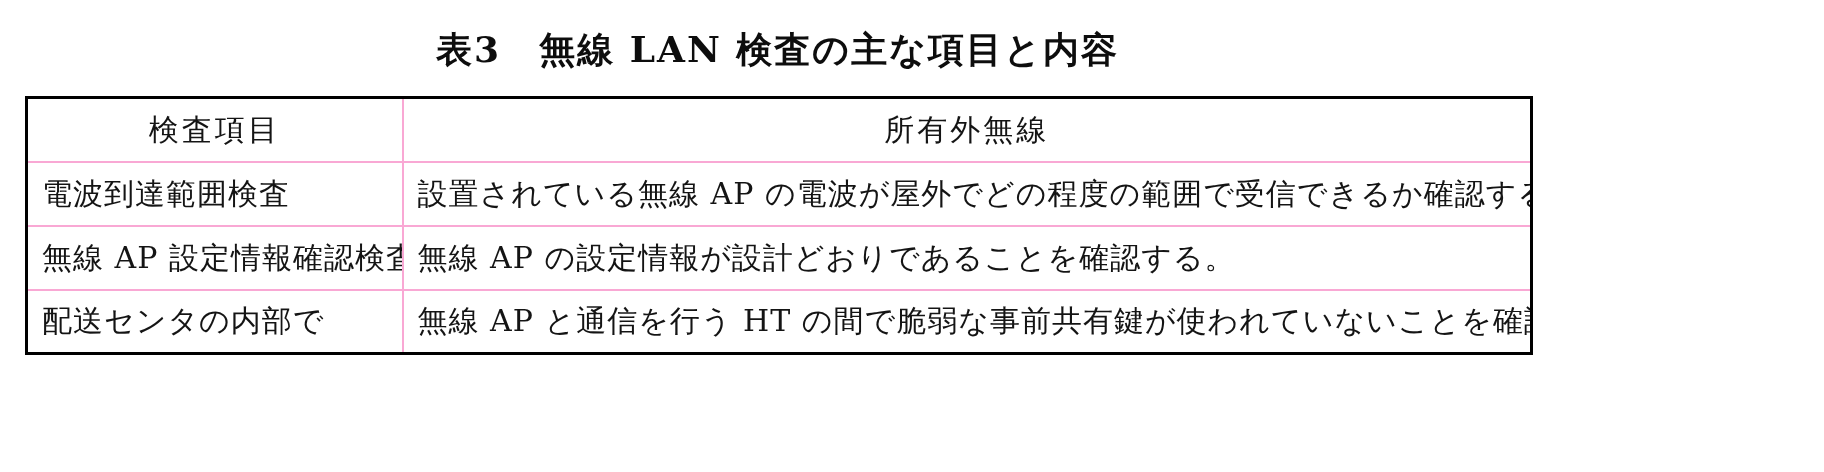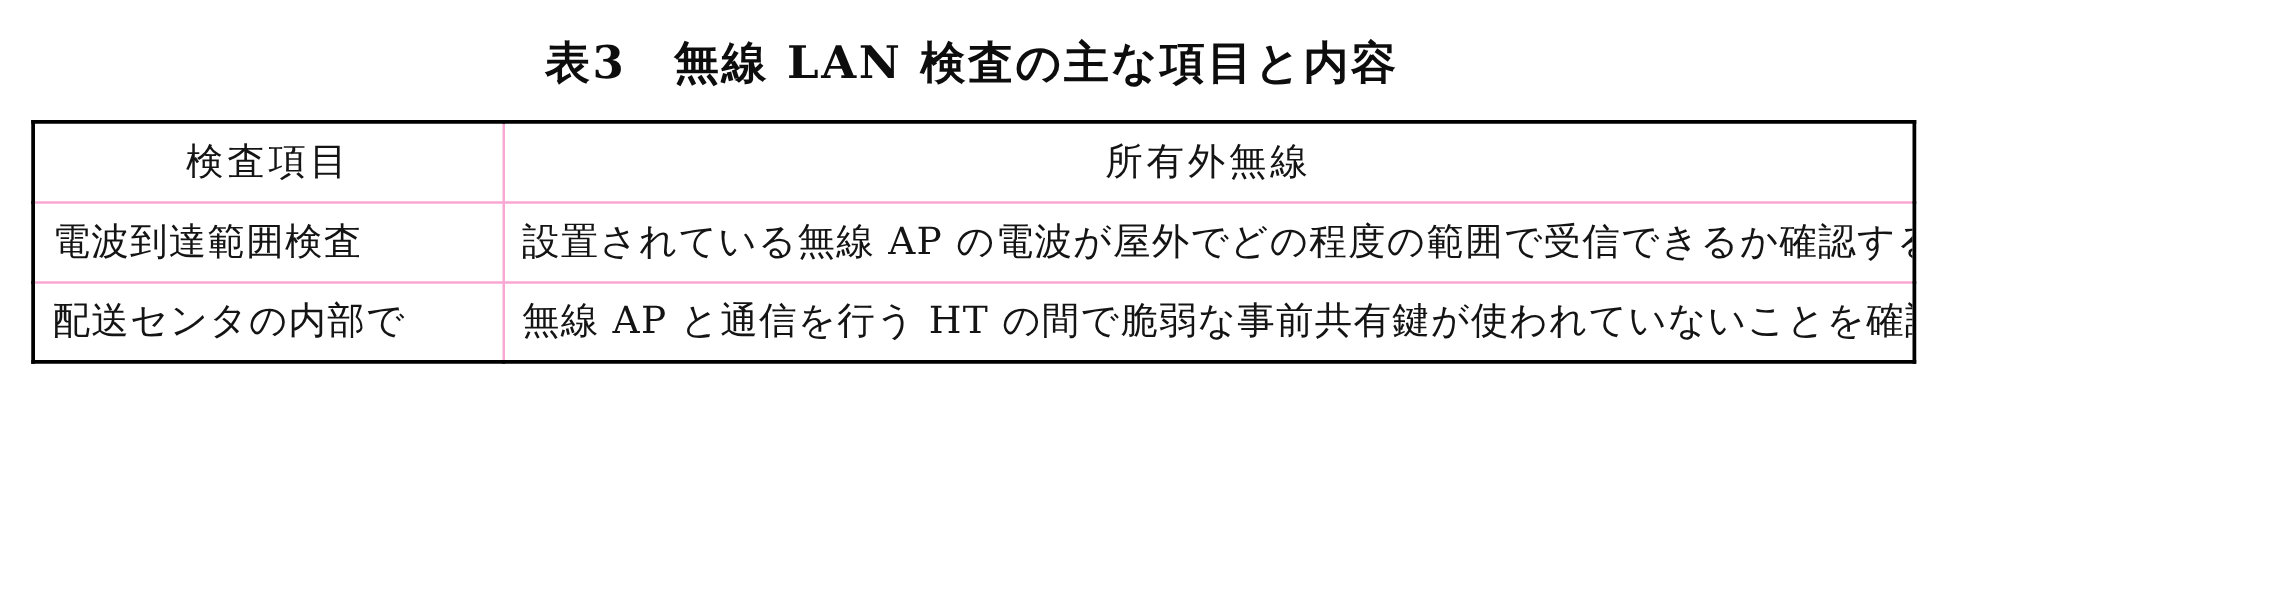--- a/index.html
+++ b/index.html
@@ -80,19 +80,23 @@
         <th>検査項目</th>
         <th>所有外無線</th>
       </tr>
     </thead>
     <tbody>
       <tr>
         <td>電波到達範囲検査</td>
         <td>設置されている無線 AP の電波が屋外でどの程度の範囲で受信できるか確認する。</td>
       </tr>
       <tr>
+        <td>無線 AP 設定情報確認検査</td>
+        <td>無線 AP の設定情報が設計どおりであることを確認する。</td>
+      </tr>
+      <tr>
         <td>配送センタの内部で</td>
         <td>無線 AP と通信を行う HT の間で脆弱な事前共有鍵が使われていないことを確認する。</td>
       </tr>
     </tbody>
   </table>
 
 </div>
 
 </body></html>

